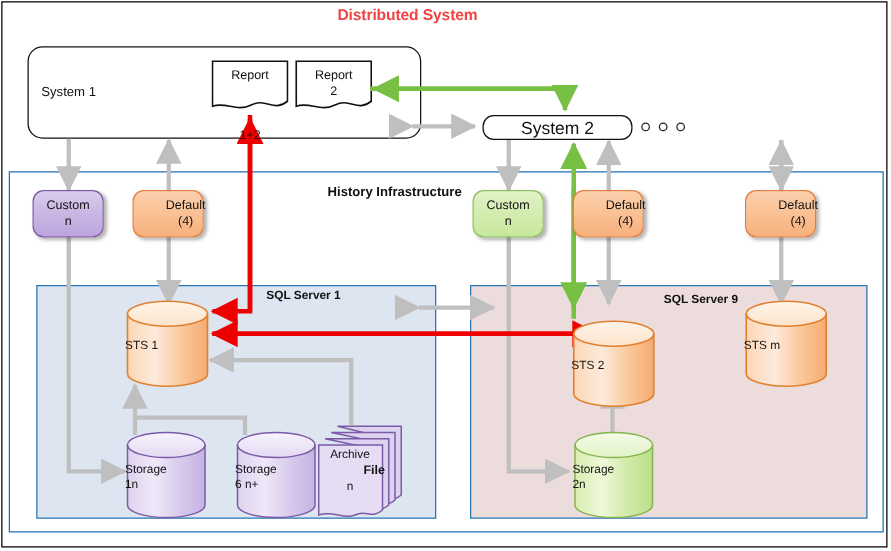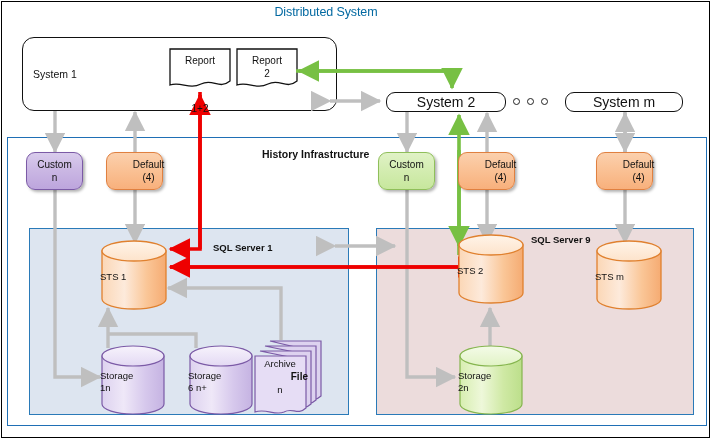--- a/index.html
+++ b/index.html
@@ -3,21 +3,21 @@
 <meta charset="utf-8">
 <style>
   html,body{margin:0;padding:0;background:#ffffff;}
   body{font-family:"Liberation Sans", sans-serif;}
   #canvas{position:relative;width:713px;height:441px;background:#ffffff;overflow:hidden;}
 
   
   .outer-frame{position:absolute;left:1px;top:1px;width:709px;height:437px;border:1.5px solid #000;box-sizing:border-box;}
 
   .title{position:absolute;left:0;top:5px;width:652px;text-align:center;
-         font-size:12.5px;font-weight:normal;color:#0369a1;letter-spacing:-0.1px;}
+         font-size:12.5px;font-weight:bold;color:#ef4444;letter-spacing:-0.1px;}
 
   
   .sys1{position:absolute;left:22px;top:37px;width:315px;height:74px;
         border:1.4px solid #111;border-radius:12px;background:#fff;box-sizing:border-box;}
   .sys1-label{position:absolute;left:33px;top:68px;font-size:10.5px;color:#111;text-align:center;}
 
   
   .doc{position:absolute;background:#fff;}
   .doc .txt{position:absolute;left:0;top:6px;width:100%;text-align:center;
             font-size:10px;line-height:13px;color:#111;z-index:3;}
@@ -95,29 +95,26 @@
   <div class="sysbox" style="left:386px;top:92px;width:120px;height:20px;">
     <span>System 2</span>
   </div>
 
   <div class="dots" style="left:513px;top:98px;">
     <span class="dot"></span>
     <span class="dot"></span>
     <span class="dot"></span>
   </div>
 
-  <div class="sysbox" style="left:565px;top:92px;width:118px;height:20px;">
-    <span>System m</span>
-  </div>
 
   <div class="hist"></div>
   <div class="hist-label">History Infrastructure</div>
 
   <div class="sqlpanel sql1"></div>
-  <div class="sql-label" style="left:213px;top:242px;">SQL Server 1</div>
+  <div class="sql-label" style="left:213px;top:231px;">SQL Server 1</div>
 
   <div class="sqlpanel sql2"></div>
   <div class="sql-label" style="left:531px;top:234px;">SQL Server 9</div>
 
   <svg class="lines">
     <defs>
       <marker id="ga" markerWidth="7" markerHeight="7" refX="5.6" refY="3" orient="auto">
         <path d="M0,0 L6,3 L0,6 Z" fill="#bfbfbf"></path>
       </marker>
       <marker id="ra" markerWidth="7" markerHeight="7" refX="5.6" refY="3" orient="auto">
@@ -214,21 +211,21 @@
           <stop offset="0%" stop-color="#fff4e9"></stop>
             <stop offset="100%" stop-color="#fde3cb"></stop>
         </linearGradient>
       </defs>
       <path d="M2,12 L2,60 A32,10 0 0 0 66,60 L66,12 Z" fill="url(#orangeBody)" stroke="#e0812f" stroke-width="1.3"></path>
       <ellipse cx="34" cy="12" rx="32" ry="10" fill="url(#orangeTop)" stroke="#e0812f" stroke-width="1.3"></ellipse>
     </svg>
     <div class="lbl" style="top:32px;">STS 1</div>
   </div>
 
-  <div class="cyl" style="left:457px;top:233px;width:68px;height:72px;text-decoration:underline;">
+  <div class="cyl" style="left:457px;top:255px;width:68px;height:72px;text-decoration:underline;">
     <svg width="68" height="72" viewBox="0 0 68 72">
       <path d="M2,12 L2,60 A32,10 0 0 0 66,60 L66,12 Z" fill="url(#orangeBody)" stroke="#e0812f" stroke-width="1.3"></path>
       <ellipse cx="34" cy="12" rx="32" ry="10" fill="url(#orangeTop)" stroke="#e0812f" stroke-width="1.3"></ellipse>
     </svg>
     <div class="lbl" style="top:32px;">STS 2</div>
   </div>
 
   <div class="cyl" style="left:595px;top:239px;width:68px;height:72px;">
     <svg width="68" height="72" viewBox="0 0 68 72">
       <path d="M2,12 L2,60 A32,10 0 0 0 66,60 L66,12 Z" fill="url(#orangeBody)" stroke="#e0812f" stroke-width="1.3"></path>

